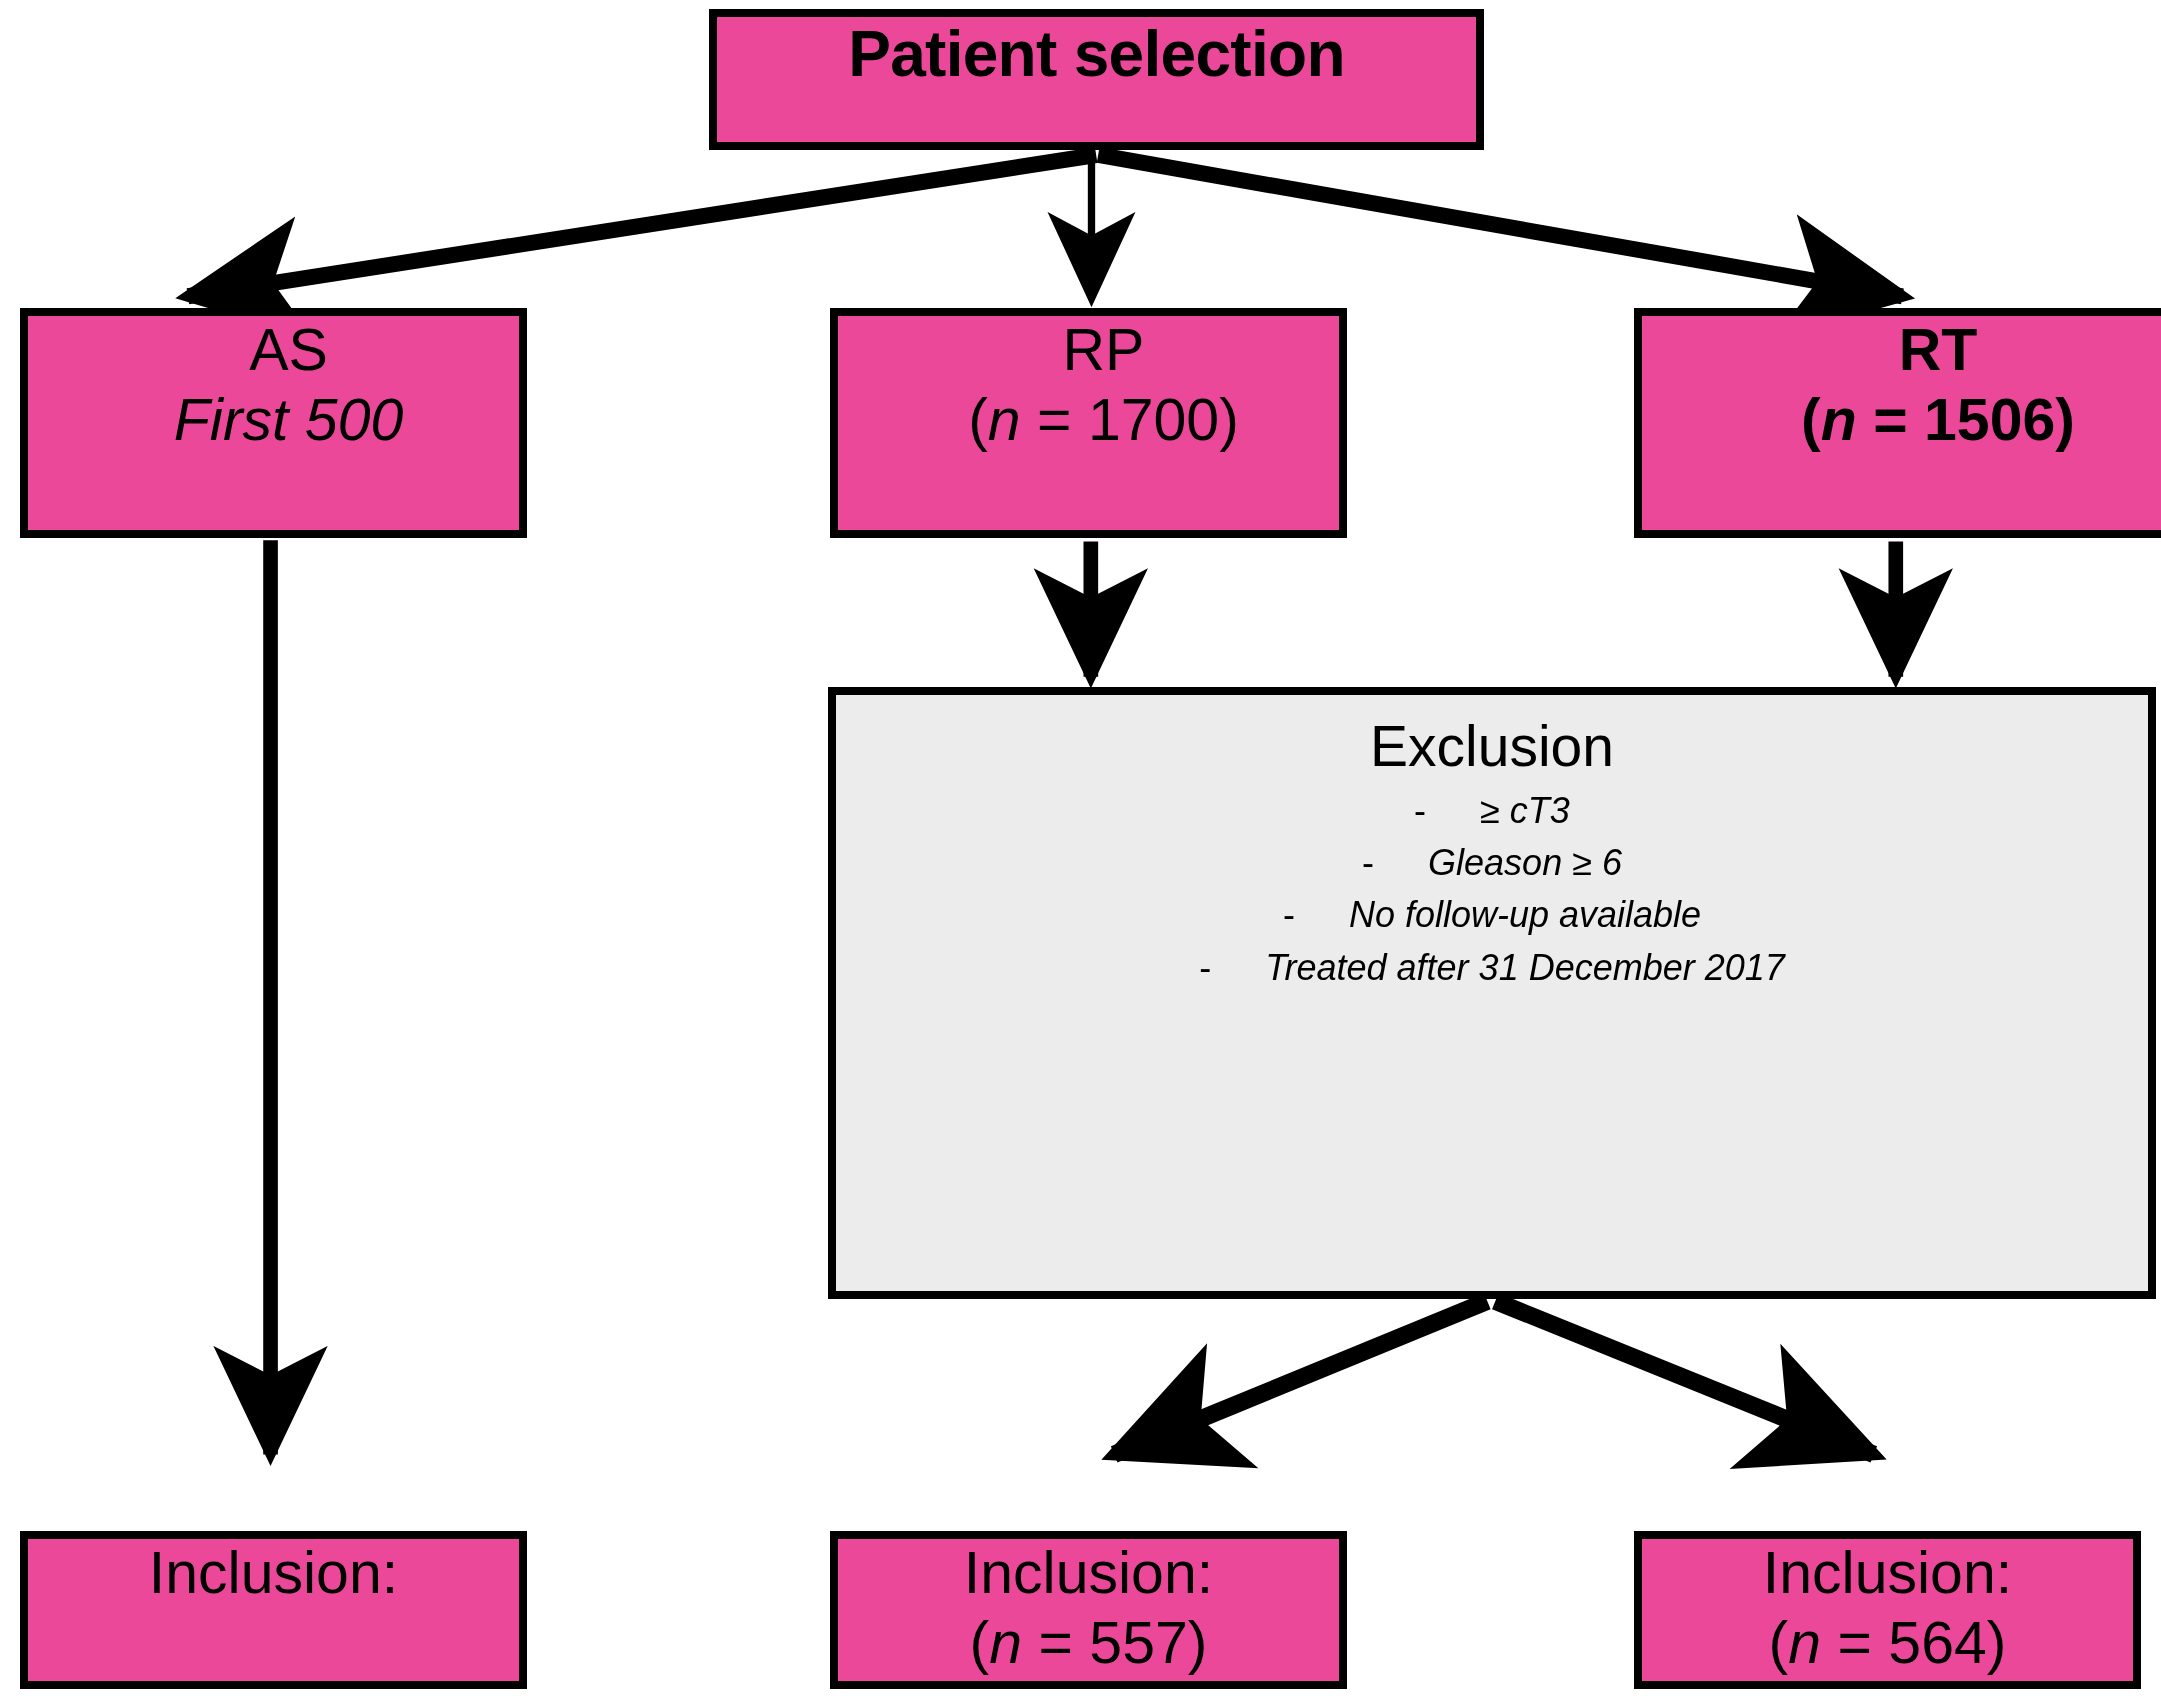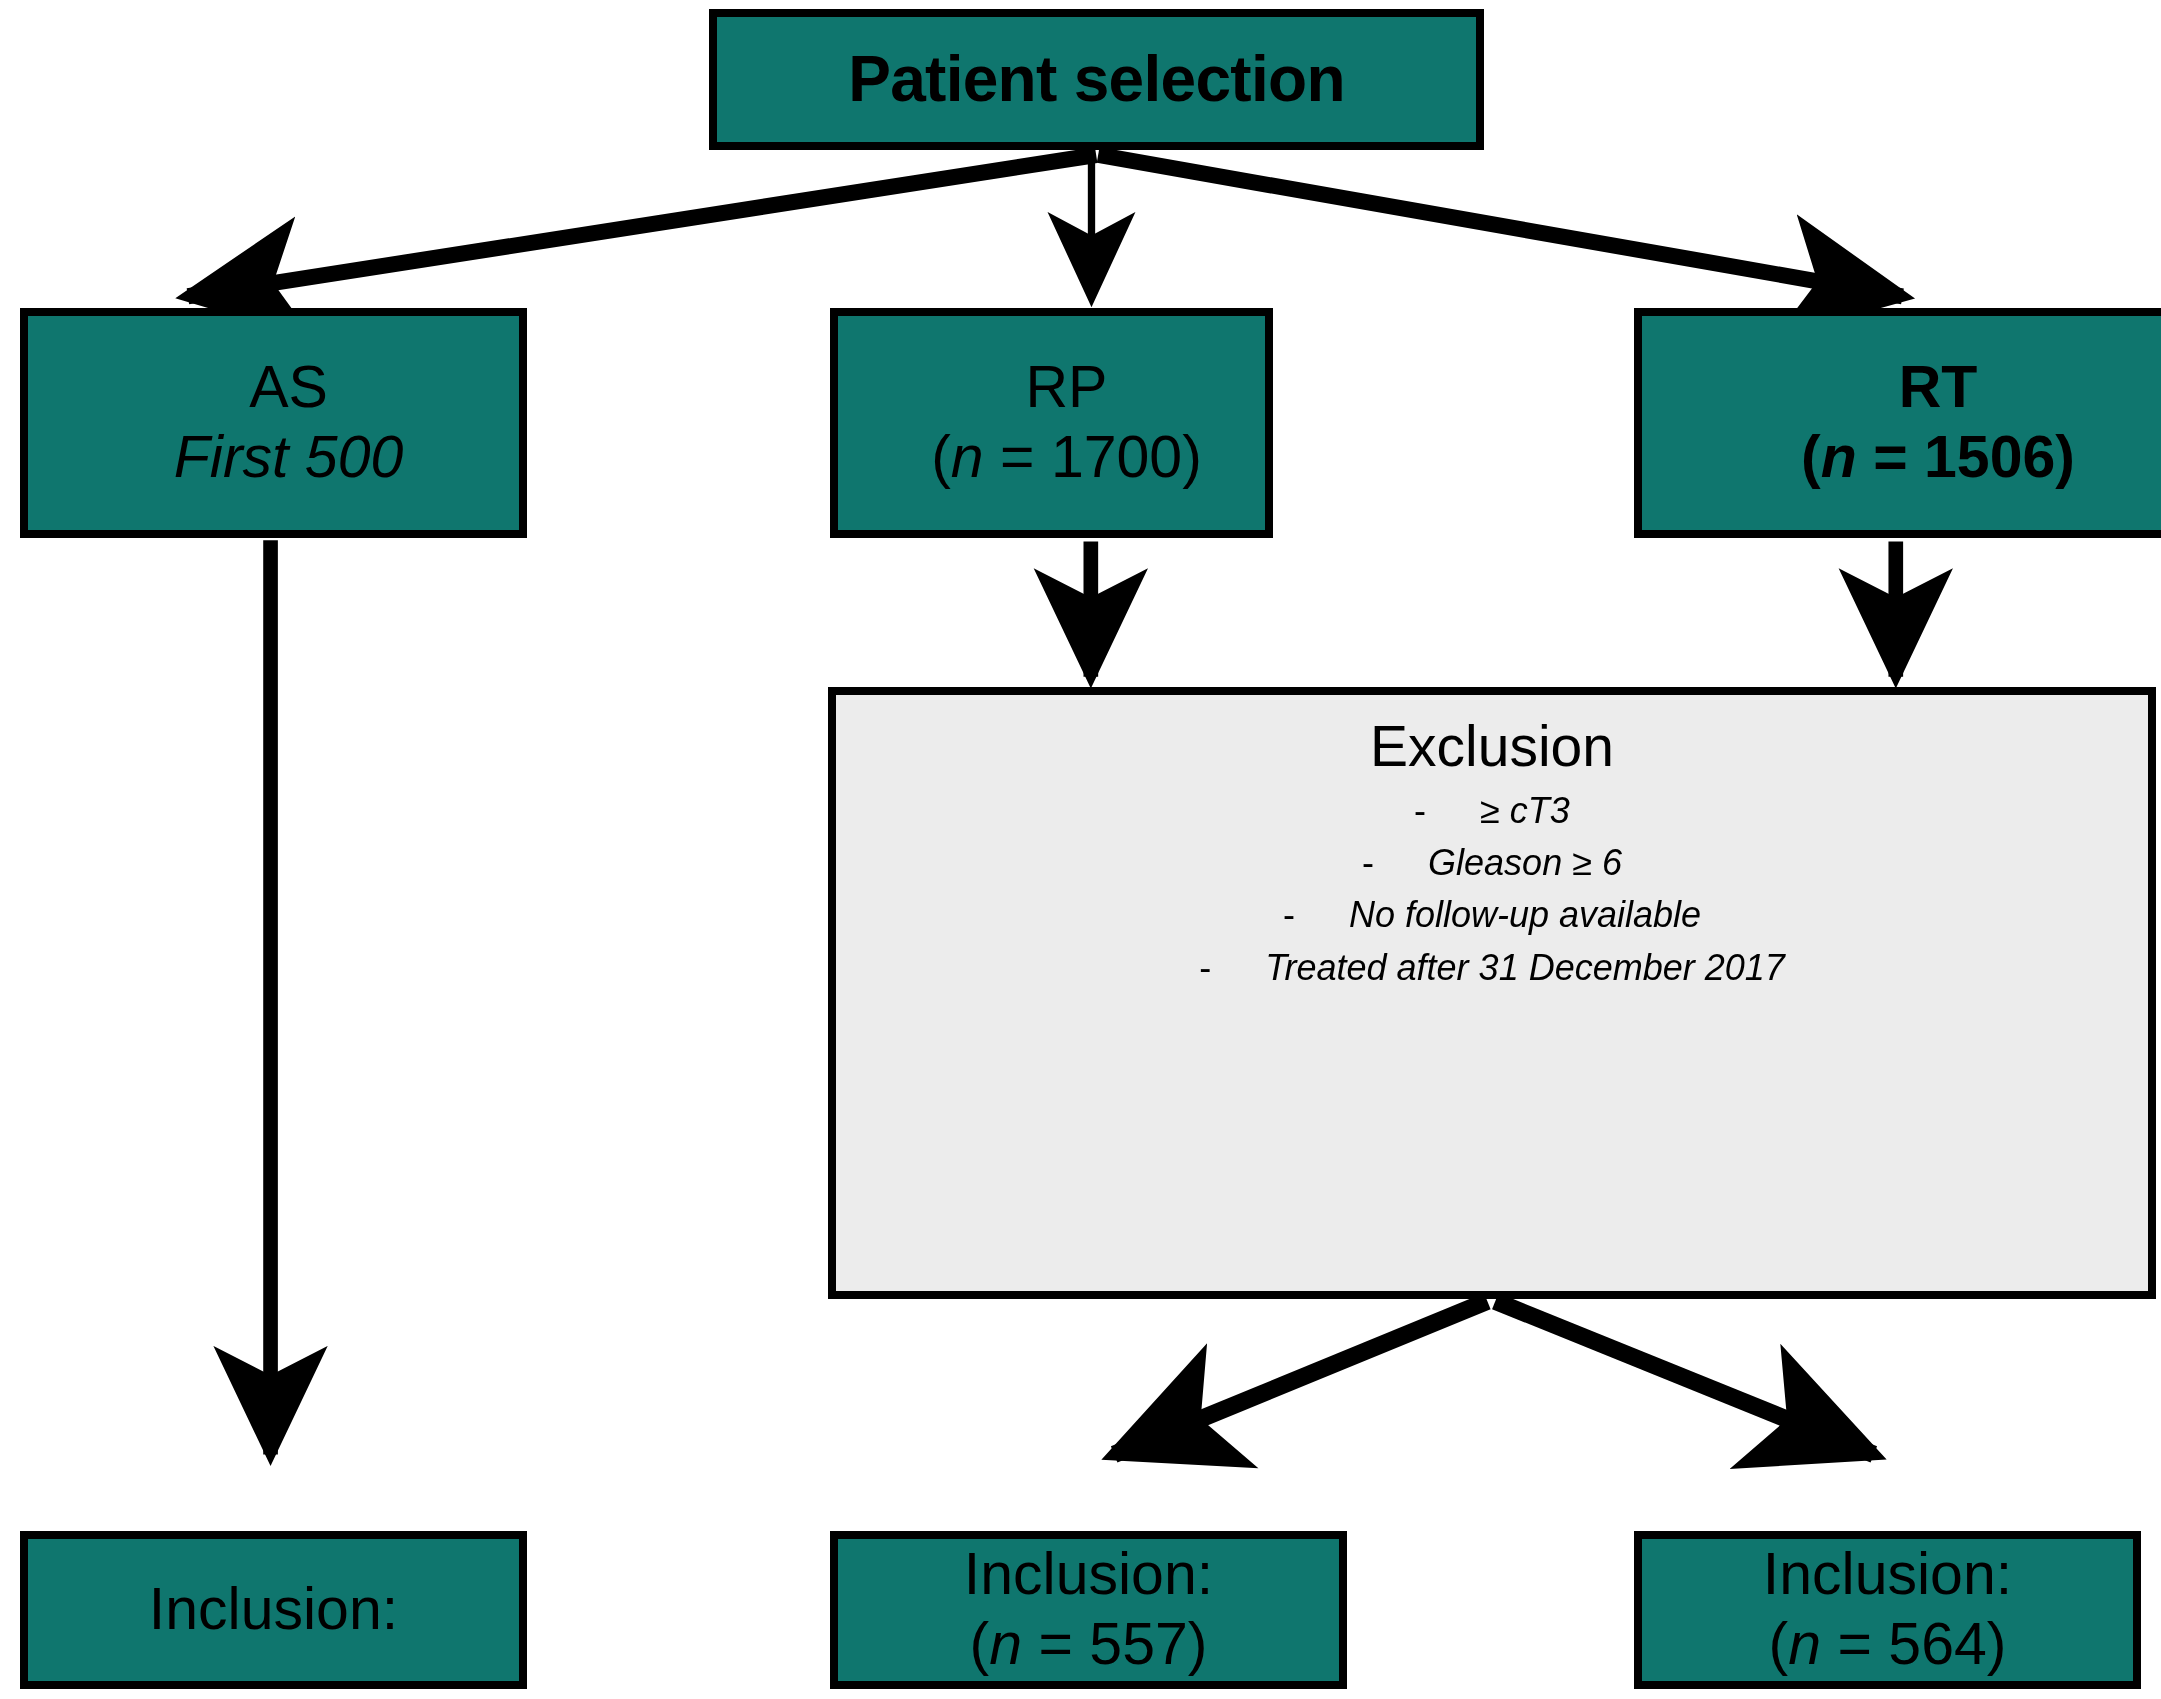--- a/index.html
+++ b/index.html
@@ -15,25 +15,24 @@
     width: 2161px;
     height: 1700px;
     background: #ffffff;
     overflow: hidden;
   }
   
   .node {
     position: absolute;
     box-sizing: border-box;
     border: 8.7px solid #000000;
-    background: #0f766e;
+    background: #ec4899;
     display: flex;
     flex-direction: column;
     align-items: center;
-    justify-content: center;
     text-align: center;
     color: #000000;
     z-index: 3;
   }
   .node .line {
     line-height: 1.18;
     white-space: nowrap;
   }
 
   
@@ -49,21 +48,21 @@
     letter-spacing: -0.7px;
   }
 
   
   .row2 {
     top: 308px;
     height: 230px;
     padding-left: 30px;
   }
   #box-as   { left: 20px;   width: 507px; }
-  #box-rp   { left: 830px; width: 443px; }
+  #box-rp   { left: 830px; width: 517px; }
   #box-rt   { left: 1634px; width: 578px; font-weight: bold; }
   .row2 .line { font-size: 59px; }
   .row2 .line.em { font-style: italic; }
 
   
   #box-exclusion {
     left: 828px;
     top: 687px;
     width: 1328px;
     height: 612px;

